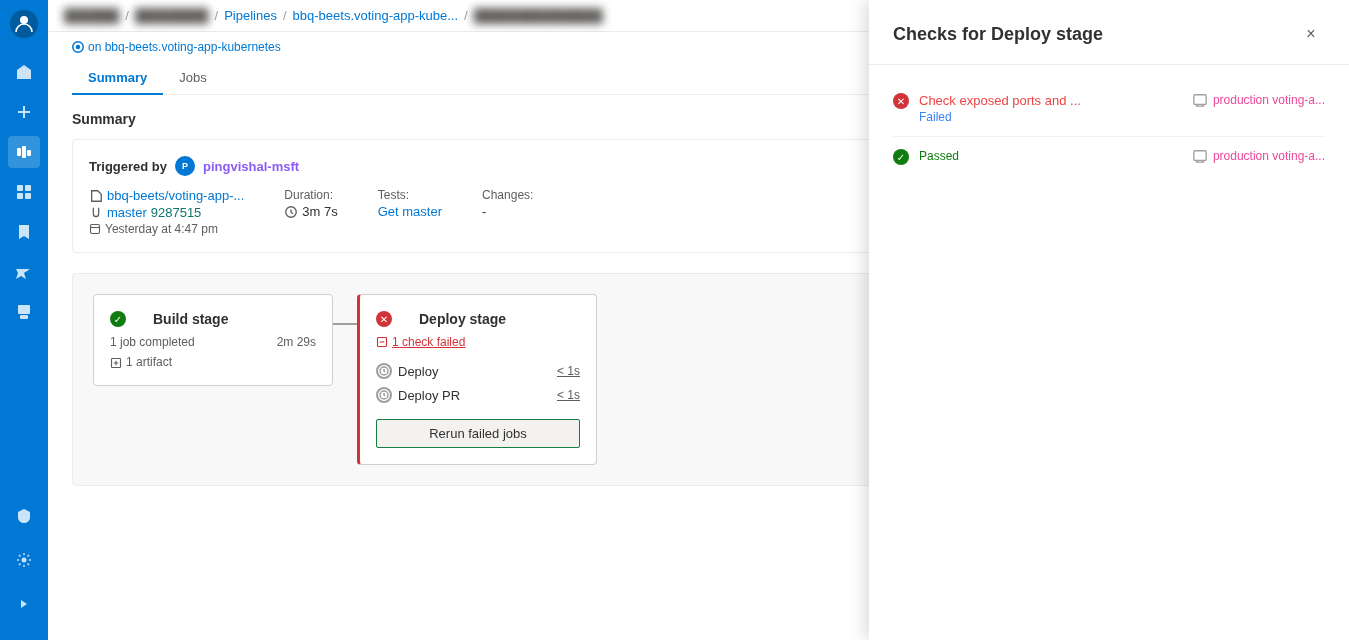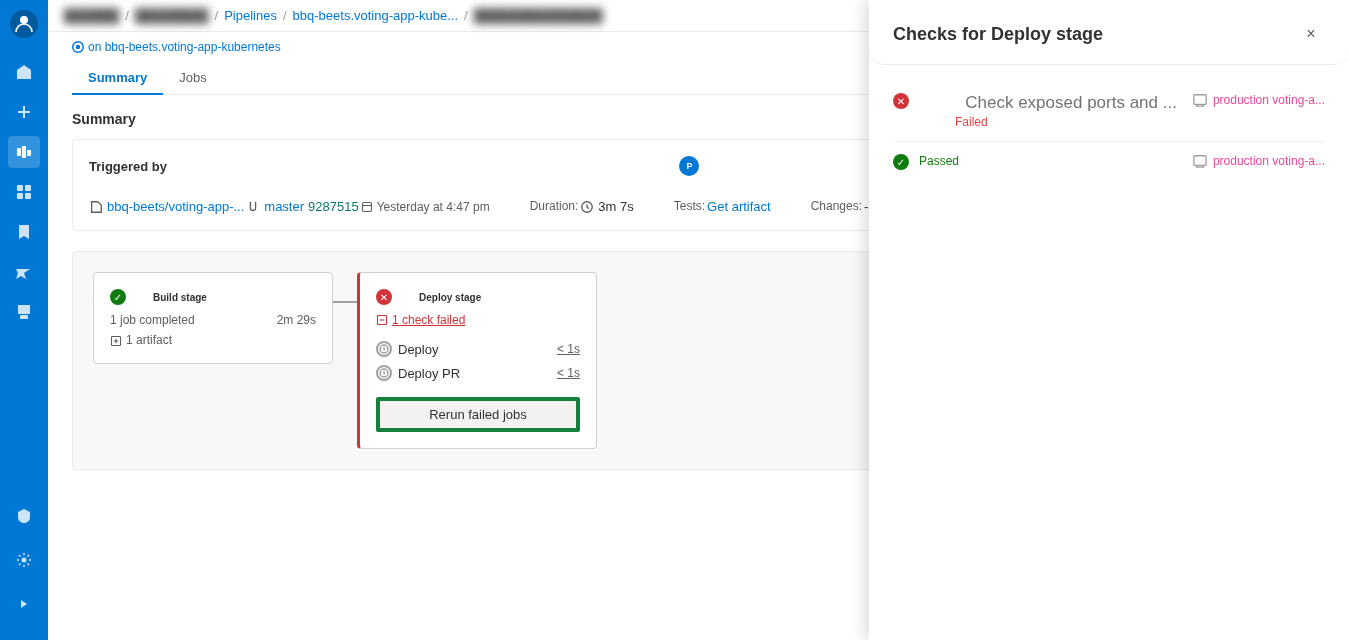--- a/index.html
+++ b/index.html
@@ -145,44 +145,43 @@
       padding: 16px;
       margin-bottom: 20px;
     }
 
     .triggered-by {
       display: flex;
       align-items: center;
       gap: 8px;
       font-size: 13px;
       color: #323130;
-      margin-bottom: 23px;
+      margin-bottom: 12px;
       font-weight: 600;
-      justify-content: space-between;
     }
     .avatar-small {
       width: 20px;
       height: 20px;
       border-radius: 50%;
       background: #0078d4;
       color: white;
       font-size: 9px;
       display: flex;
       align-items: center;
       justify-content: center;
     }
 
     .pipeline-meta {
       display: flex;
       gap: 40px;
       align-items: flex-start;
     }
     .meta-item {
       display: flex;
-      flex-direction: row;
+      flex-direction: column;
       gap: 2px;
     }
     .meta-label {
       font-size: 12px;
       color: #605e5c;
     }
     .meta-value {
       font-size: 13px;
       color: #323130;
       display: flex;
@@ -230,21 +229,21 @@
       background: #a19f9d;
     }
 
     .stage-header {
       display: flex;
       align-items: center;
       gap: 6px;
       margin-bottom: 8px;
     }
     .stage-name {
-      font-size: 10px;
+      font-size: 14px;
       font-weight: 600;
       color: #323130;
       padding-left: 21px;
     }
 
     .stage-stats {
       display: flex;
       justify-content: space-between;
       font-size: 12px;
       color: #605e5c;
@@ -283,21 +282,21 @@
       align-items: center;
       gap: 6px;
     }
     .job-time { color: #605e5c; font-size: 12px; text-decoration: underline; }
 
     .rerun-btn {
       margin-top: 12px;
       width: 100%;
       padding: 6px 12px;
       background: #f3f2f1;
-      border: 4px solid #15803d;
+      border: 1px solid #15803d;
       border-radius: 2px;
       cursor: pointer;
       font-size: 13px;
       color: #323130;
       text-align: center;
     }
 
     
     .icon-success {
       width: 16px;
@@ -349,21 +348,20 @@
       flex-direction: column;
       z-index: 100;
     }
 
     .panel-header {
       display: flex;
       justify-content: space-between;
       align-items: center;
       padding: 20px 24px 16px 24px;
       border-bottom: 1px solid #edebe9;
-      border-radius: 15px;
     }
     .panel-title {
       font-size: 18px;
       font-weight: 600;
       color: #323130;
     }
     .panel-close {
       width: 28px;
       height: 28px;
       display: flex;
@@ -391,30 +389,29 @@
     .check-item:last-child { border-bottom: none; }
 
     .check-left {
       display: flex;
       align-items: flex-start;
       gap: 10px;
       flex: 1;
     }
     .check-info { flex: 1; }
     .check-name {
-      font-size: 17px;
-      color: #737373;
+      font-size: 13px;
+      color: #ef4444;
       cursor: pointer;
       margin-bottom: 2px;
-      text-align: right;
     }
     .check-status {
       font-size: 12px;
     }
-    .check-status.failed { color: #ef4444; margin-left: 36px; }
+    .check-status.failed { color: #3b82f6; }
     .check-status.passed { color: #107c10; }
 
     .check-right {
       display: flex;
       align-items: center;
       gap: 6px;
       color: #ec4899;
       font-size: 12px;
       margin-left: 16px;
     }
@@ -576,21 +573,21 @@
             <svg width="14" height="14" viewBox="0 0 16 16" fill="none" stroke="#605e5c" stroke-width="1.5">
                 <circle cx="8" cy="8" r="6"></circle>
                 <path d="M8 5v3l2 2"></path>
               </svg>
             <span>3m 7s</span>
           </div>
         </div>
         <div class="meta-item">
           <div class="meta-label">Tests:</div>
           <div class="meta-value">
-            <span class="link">Get artifact</span>
+            <span class="link">Get master</span>
           </div>
         </div>
         <div class="meta-item">
           <div class="meta-label">Changes:</div>
           <div class="meta-value">
             <span>-</span>
           </div>
         </div>
       </div>
     </div>

